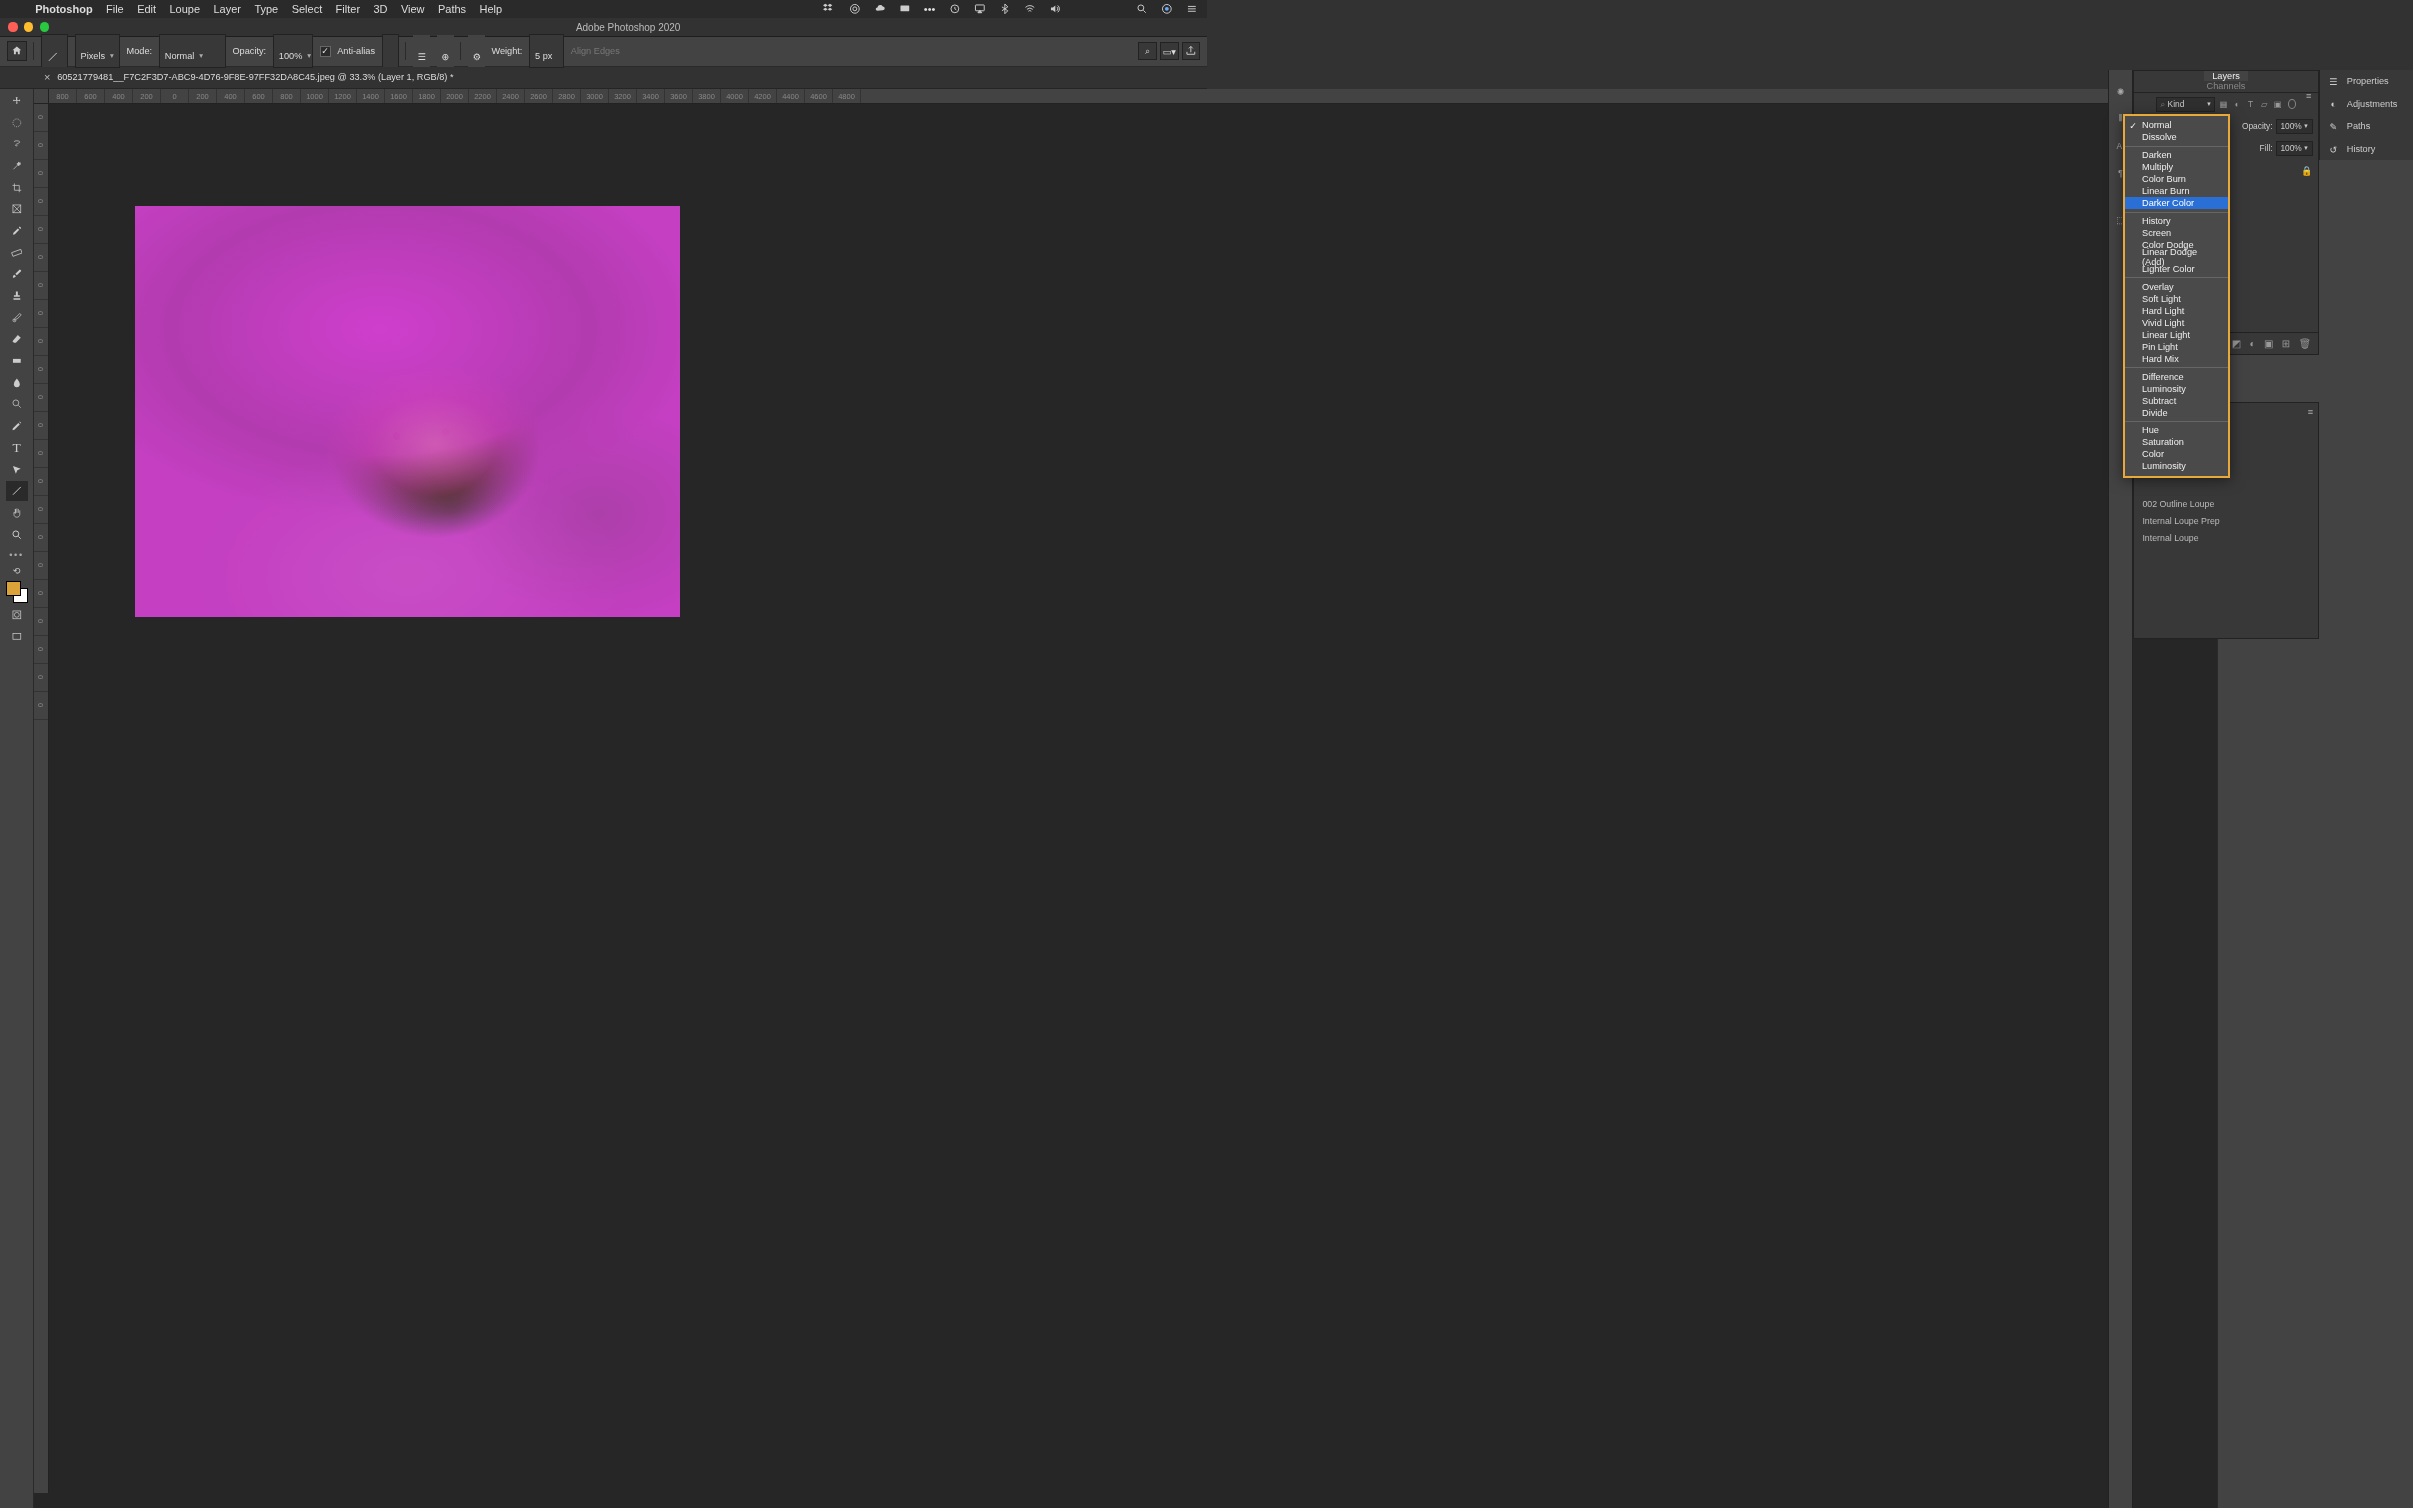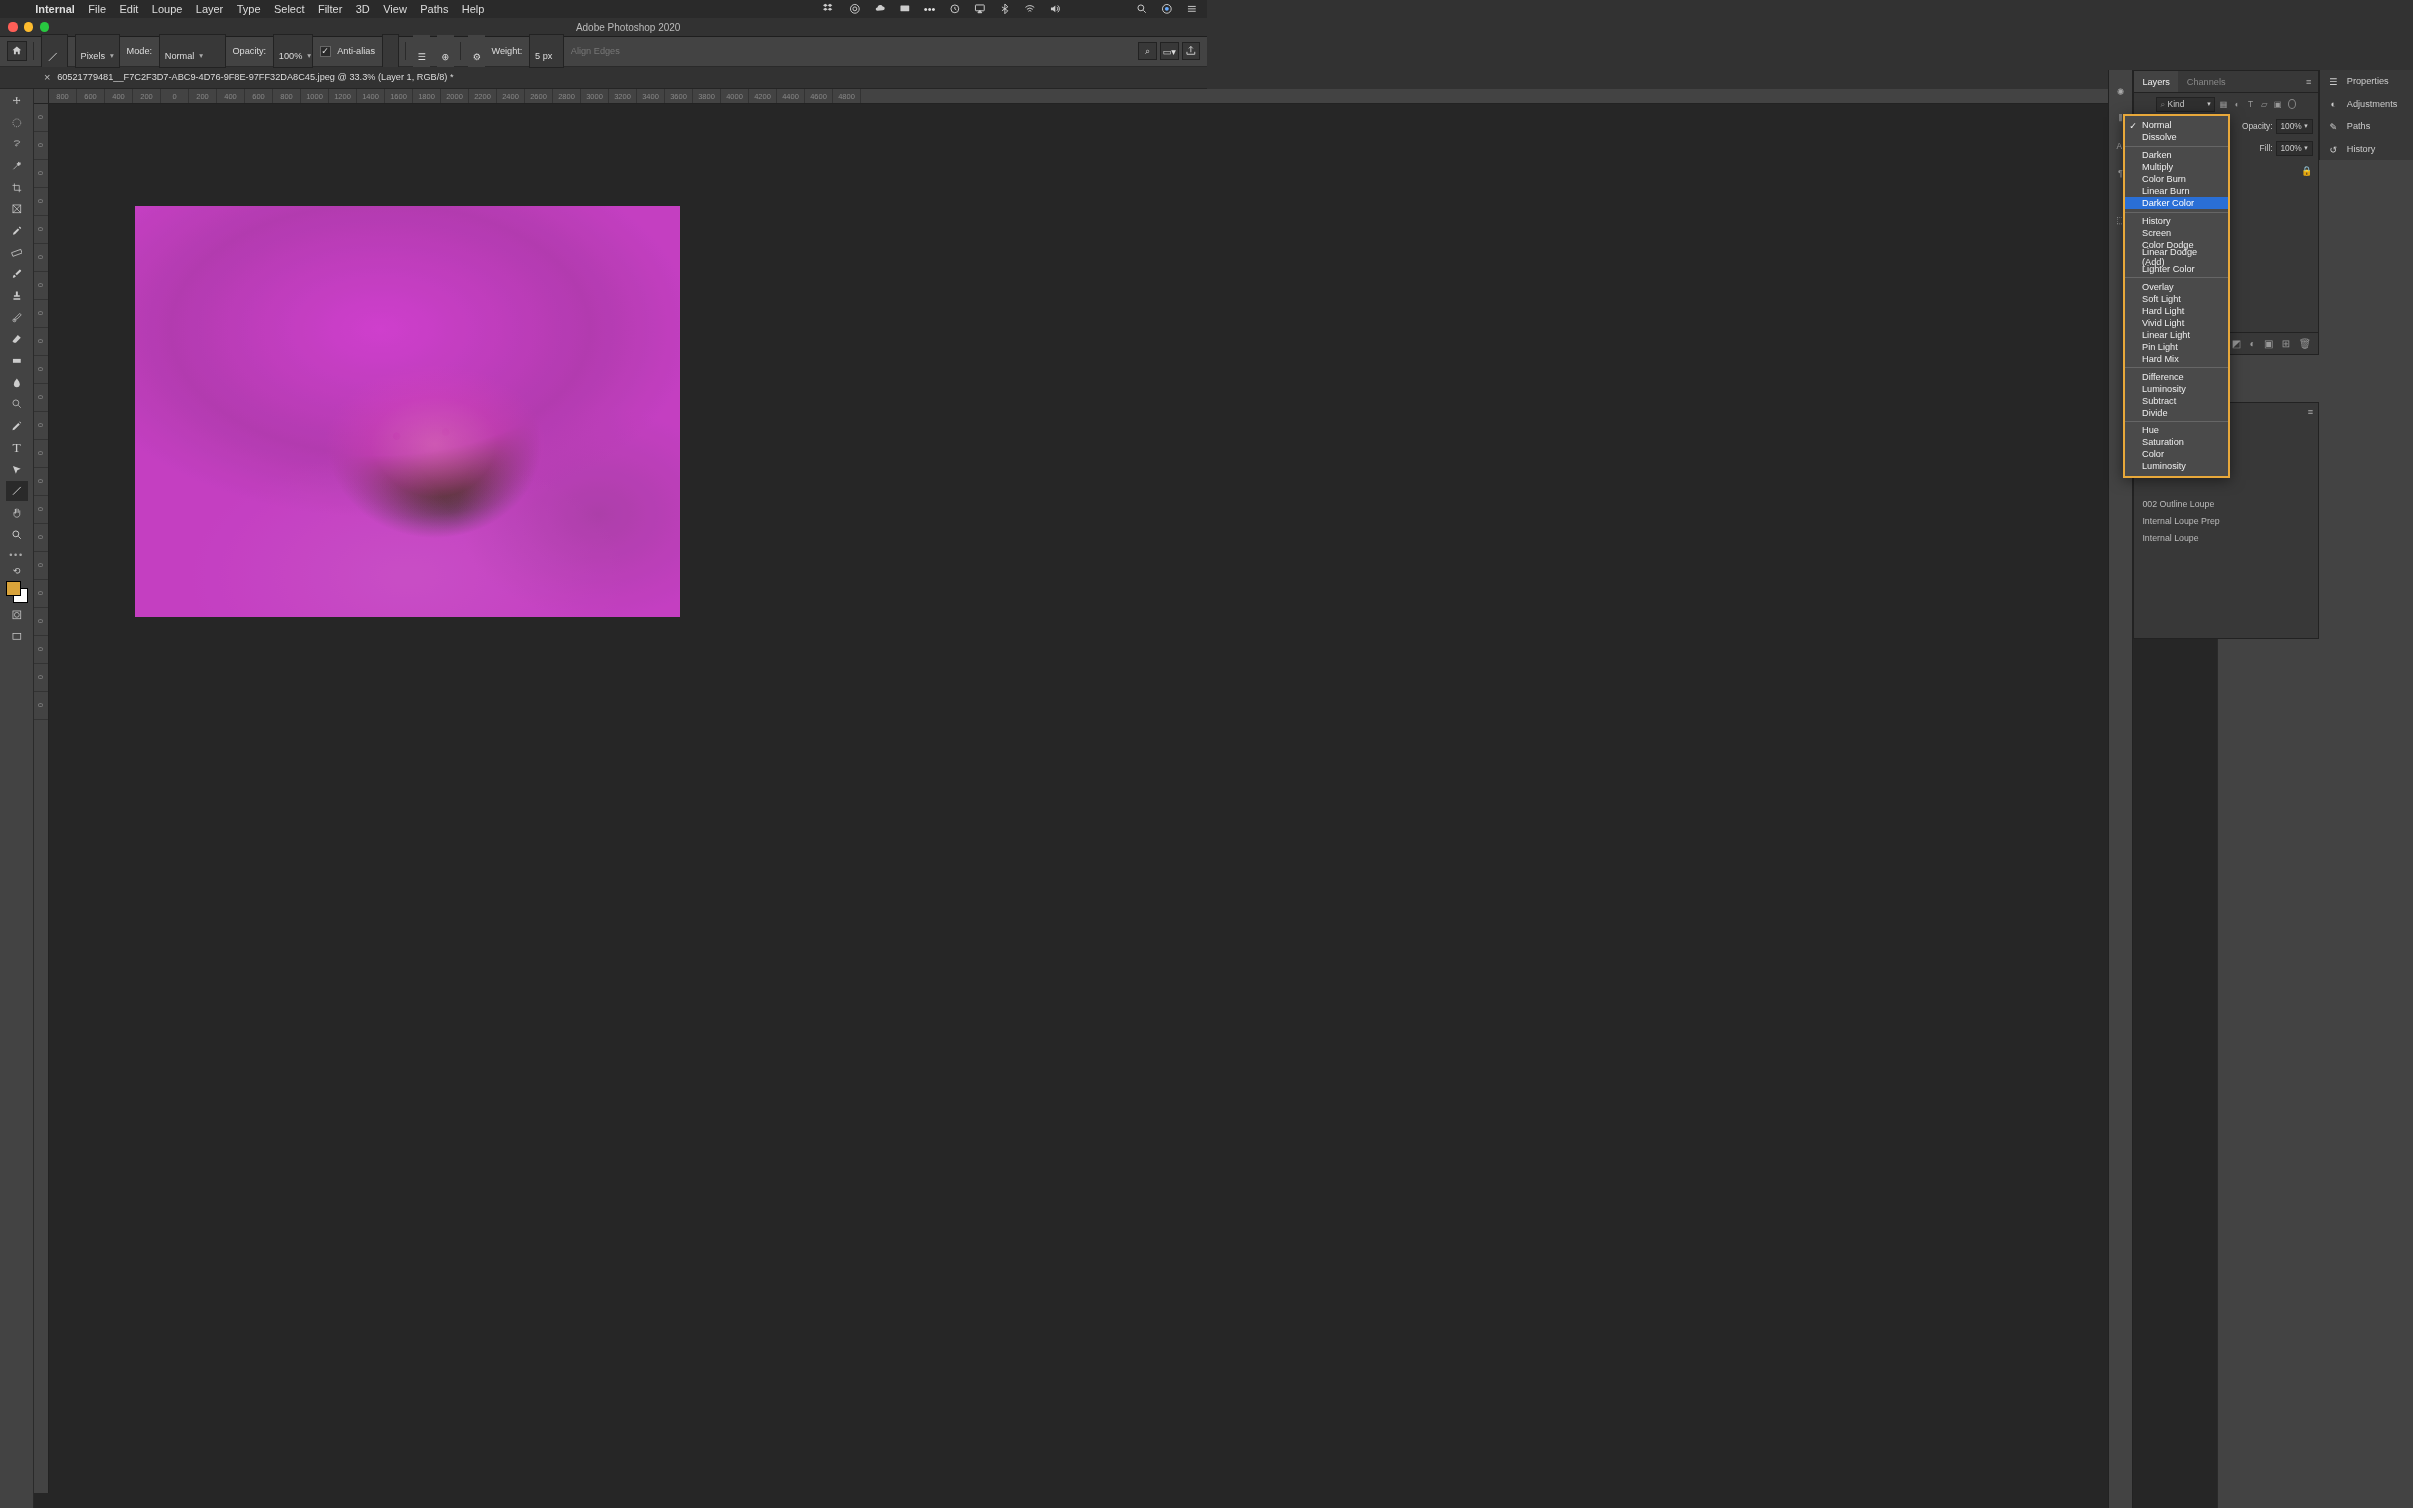--- a/index.html
+++ b/index.html
@@ -72,21 +72,21 @@
 
 .rightcol { width:196px; background:#434343; border-left:0.8px solid #2a2a2a; display:flex; }
 .iconstrip { width:25px; border-right:0.8px solid #2a2a2a; border-left:0.8px solid #2a2a2a; display:flex; flex-direction:column; align-items:center; gap:10px; padding-top:13.4px; color:#aaa; }
 .iconstrip .is { width:17px; height:17px; display:flex; align-items:center; justify-content:center; }
 .farpanel { position:absolute; top:70px; right:0; width:94px; background:#383838; border-left:0.8px solid #222; }
 .farpanel .fp { height:22.6px; display:flex; align-items:center; gap:6.7px; padding:0 6.7px; font-size:9.2px; color:#ccc; }
 .farpanel .fp .fi { width:13.4px; display:flex; justify-content:center; }
 
 
 .layerspanel { position:absolute; top:70px; right:94px; width:186px; background:#383838; border:0.8px solid #222; }
-.ptabs { height:22px; display:flex; align-items:center; border-bottom:0.8px solid #222; }
+.ptabs { height:22px; display:flex; align-items:center; border-bottom:0.8px solid #222;flex-direction:column; }
 .ptabs .pt { padding:0 8.4px; height:100%; display:flex; align-items:center; color:#888; font-size:9.2px; }
 .ptabs .pt.active { color:#eee; background:#434343; }
 .ptabs .menu { margin-left:auto; padding:0 6.7px; color:#aaa; }
 .filterrow { height:22px; display:flex; align-items:center; padding:0 22px; gap:3.4px; }
 .filterrow .kind { flex:0 0 59px; height:15px; background:#2f2f2f; border:0.8px solid #222; font-size:8.4px; display:flex; align-items:center; padding:0 3.4px; color:#ccc; }
 .filterrow .kind::before { content:"⌕"; margin-right:2.5px; color:#888; }
 .filterrow .kind::after { content:"▾"; margin-left:auto; font-size:6.7px; }
 .filterrow .fic { width:13.4px; height:13.4px; display:flex; align-items:center; justify-content:center; color:#999; font-size:8.4px; }
 .filterrow .tog { width:10px; height:10px; border-radius:50%; border:1.7px solid #888; margin-left:1.7px; }
 .oprow { height:22px; display:flex; align-items:center; justify-content:flex-end; padding:0 5px; gap:3.4px; font-size:8.4px; color:#ccc; }
@@ -110,21 +110,21 @@
 .blendmenu .sep { height:0.8px; background:#666; margin:2.5px 0; }
 
 svg { width:11.7px; height:11.7px; }
 </style>
 </head>
 <body>
 
 <div class="menubar">
   <div class="left">
     <span class="ico"></span>
-    <span class="appname">Internal</span>
+    <span class="appname">Photoshop</span>
     <span>File</span>
     <span>Edit</span>
     <span>Loupe</span>
     <span>Layer</span>
     <span>Type</span>
     <span>Select</span>
     <span>Filter</span>
     <span>3D</span>
     <span>View</span>
     <span>Paths</span>

